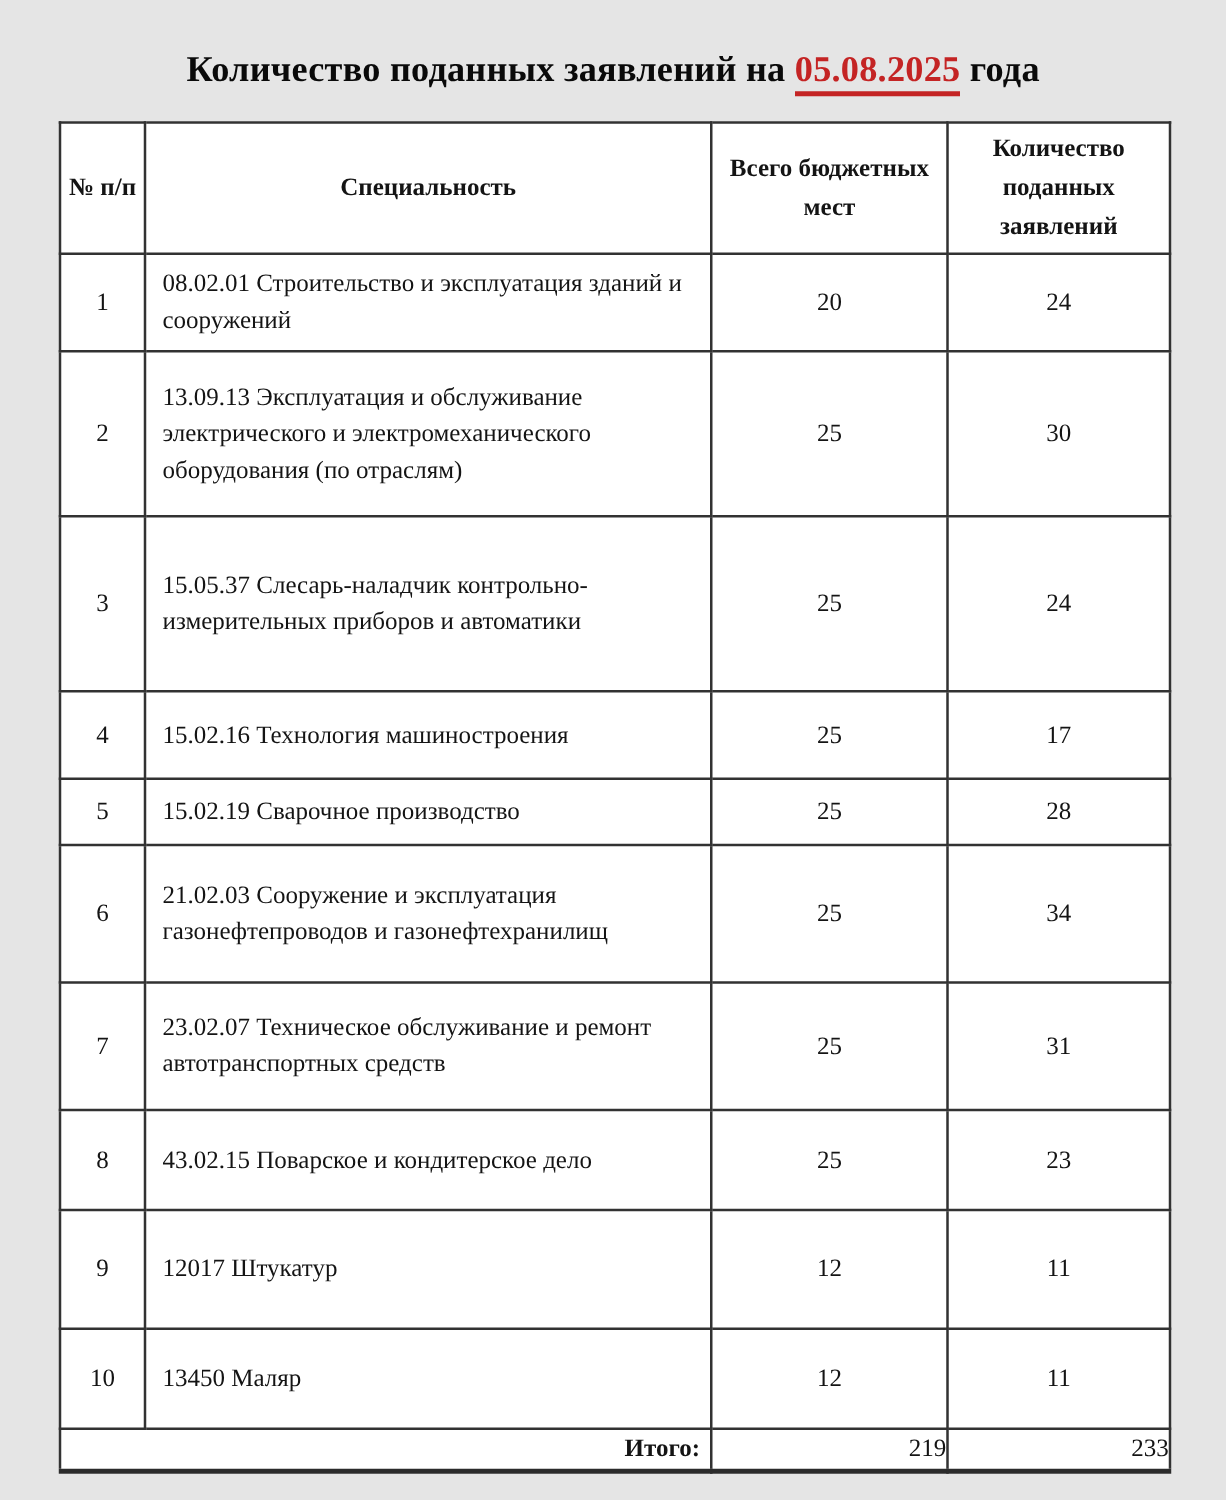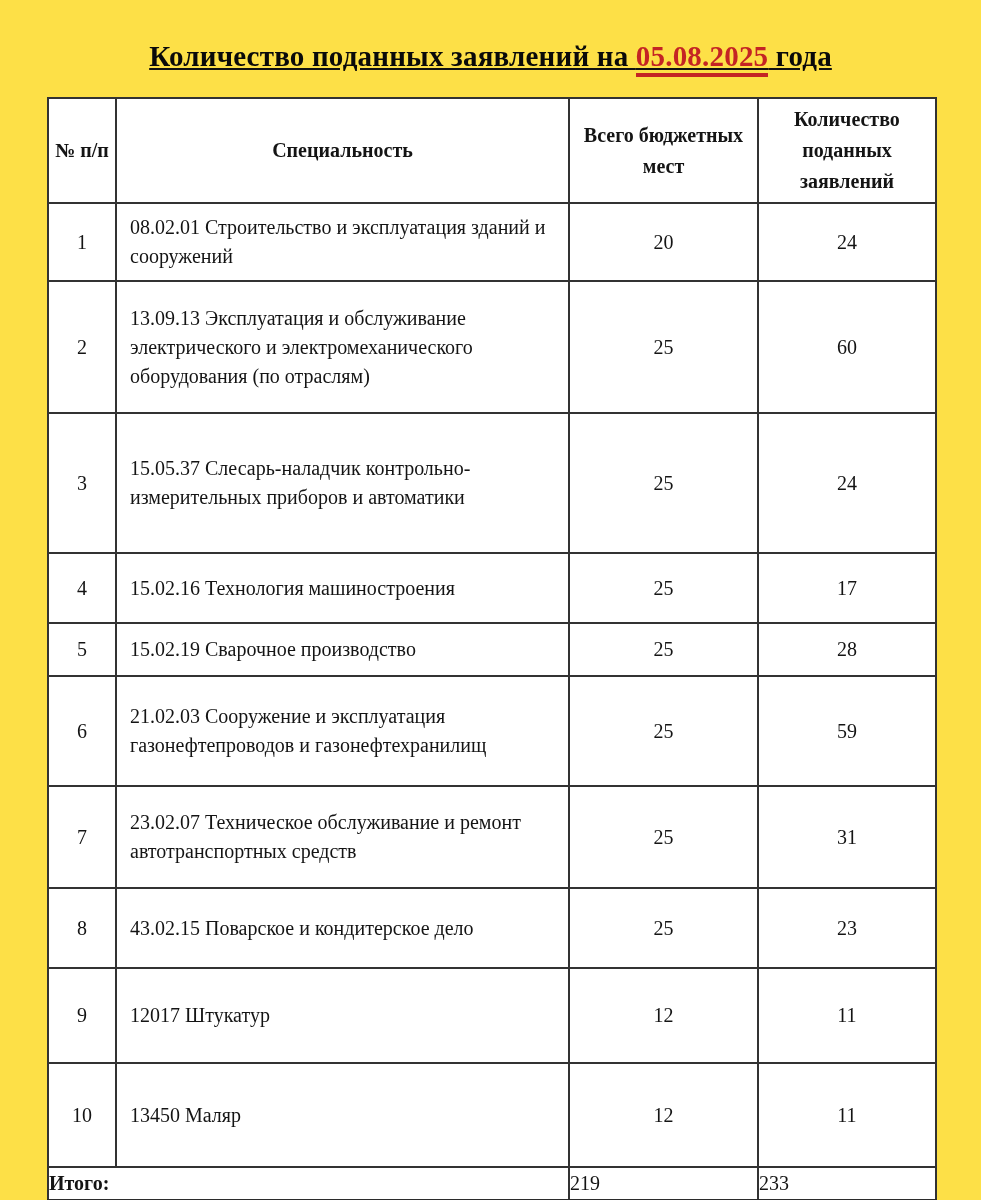--- a/index.html
+++ b/index.html
@@ -6,23 +6,22 @@
   html, body {
     width: 981px;
     background: #ffffff;
     font-family: "Liberation Serif", "DejaVu Serif", serif;
     color: #111111;
   }
   .page {
     position: relative;
     width: 981px;
     height: 1200px;
-    background: #fde047;
+    background: #e5e5e5;
     overflow: hidden;
-    text-decoration: underline;
   }
   .doc-title {
     margin-top: 40px;
     text-align: center;
     font-size: 29px;
     font-weight: bold;
     letter-spacing: 0.2px;
     color: #0a0a0a;
   }
   .doc-title .date {
@@ -71,28 +70,29 @@
   
   .apps-table tbody tr:nth-child(1)  { height: 78px; }
   .apps-table tbody tr:nth-child(2)  { height: 132px; }
   .apps-table tbody tr:nth-child(3)  { height: 140px; }
   .apps-table tbody tr:nth-child(4)  { height: 70px; }
   .apps-table tbody tr:nth-child(5)  { height: 53px; }
   .apps-table tbody tr:nth-child(6)  { height: 110px; }
   .apps-table tbody tr:nth-child(7)  { height: 102px; }
   .apps-table tbody tr:nth-child(8)  { height: 80px; }
   .apps-table tbody tr:nth-child(9)  { height: 95px; }
-  .apps-table tbody tr:nth-child(10) { height: 104px; }
+  .apps-table tbody tr:nth-child(10) { height: 80px; }
   .apps-table tfoot tr { height: 34px; }
   .apps-table tfoot td.totals-label {
     font-weight: bold;
+    text-align: right;
     padding-right: 8px;
     font-size: 20px;
   }
-  .apps-table tfoot td { text-align: left; }
+  .apps-table tfoot td { text-align: right; }
 </style>
 </head>
 <body>
 
 <div class="page">
 
   <div class="doc-title">
     <span>Количество поданных заявлений на </span><span class="date" style="color: rgb(196, 36, 36); border-bottom-color: rgb(196, 36, 36);">05.08.2025</span><span> года</span>
   </div>
 
@@ -115,21 +115,21 @@
       <tr>
         <td class="cell-num">1</td>
         <td class="cell-spec">08.02.01 Строительство и эксплуатация зданий и сооружений</td>
         <td class="cell-bud">20</td>
         <td class="cell-app">24</td>
       </tr>
       <tr>
         <td class="cell-num">2</td>
         <td class="cell-spec">13.09.13 Эксплуатация и обслуживание электрического и электромеханического оборудования (по отраслям)</td>
         <td class="cell-bud">25</td>
-        <td class="cell-app">60</td>
+        <td class="cell-app">30</td>
       </tr>
       <tr>
         <td class="cell-num">3</td>
         <td class="cell-spec">15.05.37 Слесарь-наладчик контрольно-измерительных приборов и автоматики</td>
         <td class="cell-bud">25</td>
         <td class="cell-app">24</td>
       </tr>
       <tr>
         <td class="cell-num">4</td>
         <td class="cell-spec">15.02.16 Технология машиностроения</td>
@@ -139,21 +139,21 @@
       <tr>
         <td class="cell-num">5</td>
         <td class="cell-spec">15.02.19 Сварочное производство</td>
         <td class="cell-bud">25</td>
         <td class="cell-app">28</td>
       </tr>
       <tr>
         <td class="cell-num">6</td>
         <td class="cell-spec">21.02.03 Сооружение и эксплуатация газонефтепроводов и газонефтехранилищ</td>
         <td class="cell-bud">25</td>
-        <td class="cell-app">59</td>
+        <td class="cell-app">34</td>
       </tr>
       <tr>
         <td class="cell-num">7</td>
         <td class="cell-spec">23.02.07 Техническое обслуживание и ремонт автотранспортных средств</td>
         <td class="cell-bud">25</td>
         <td class="cell-app">31</td>
       </tr>
       <tr>
         <td class="cell-num">8</td>
         <td class="cell-spec">43.02.15 Поварское и кондитерское дело</td>

